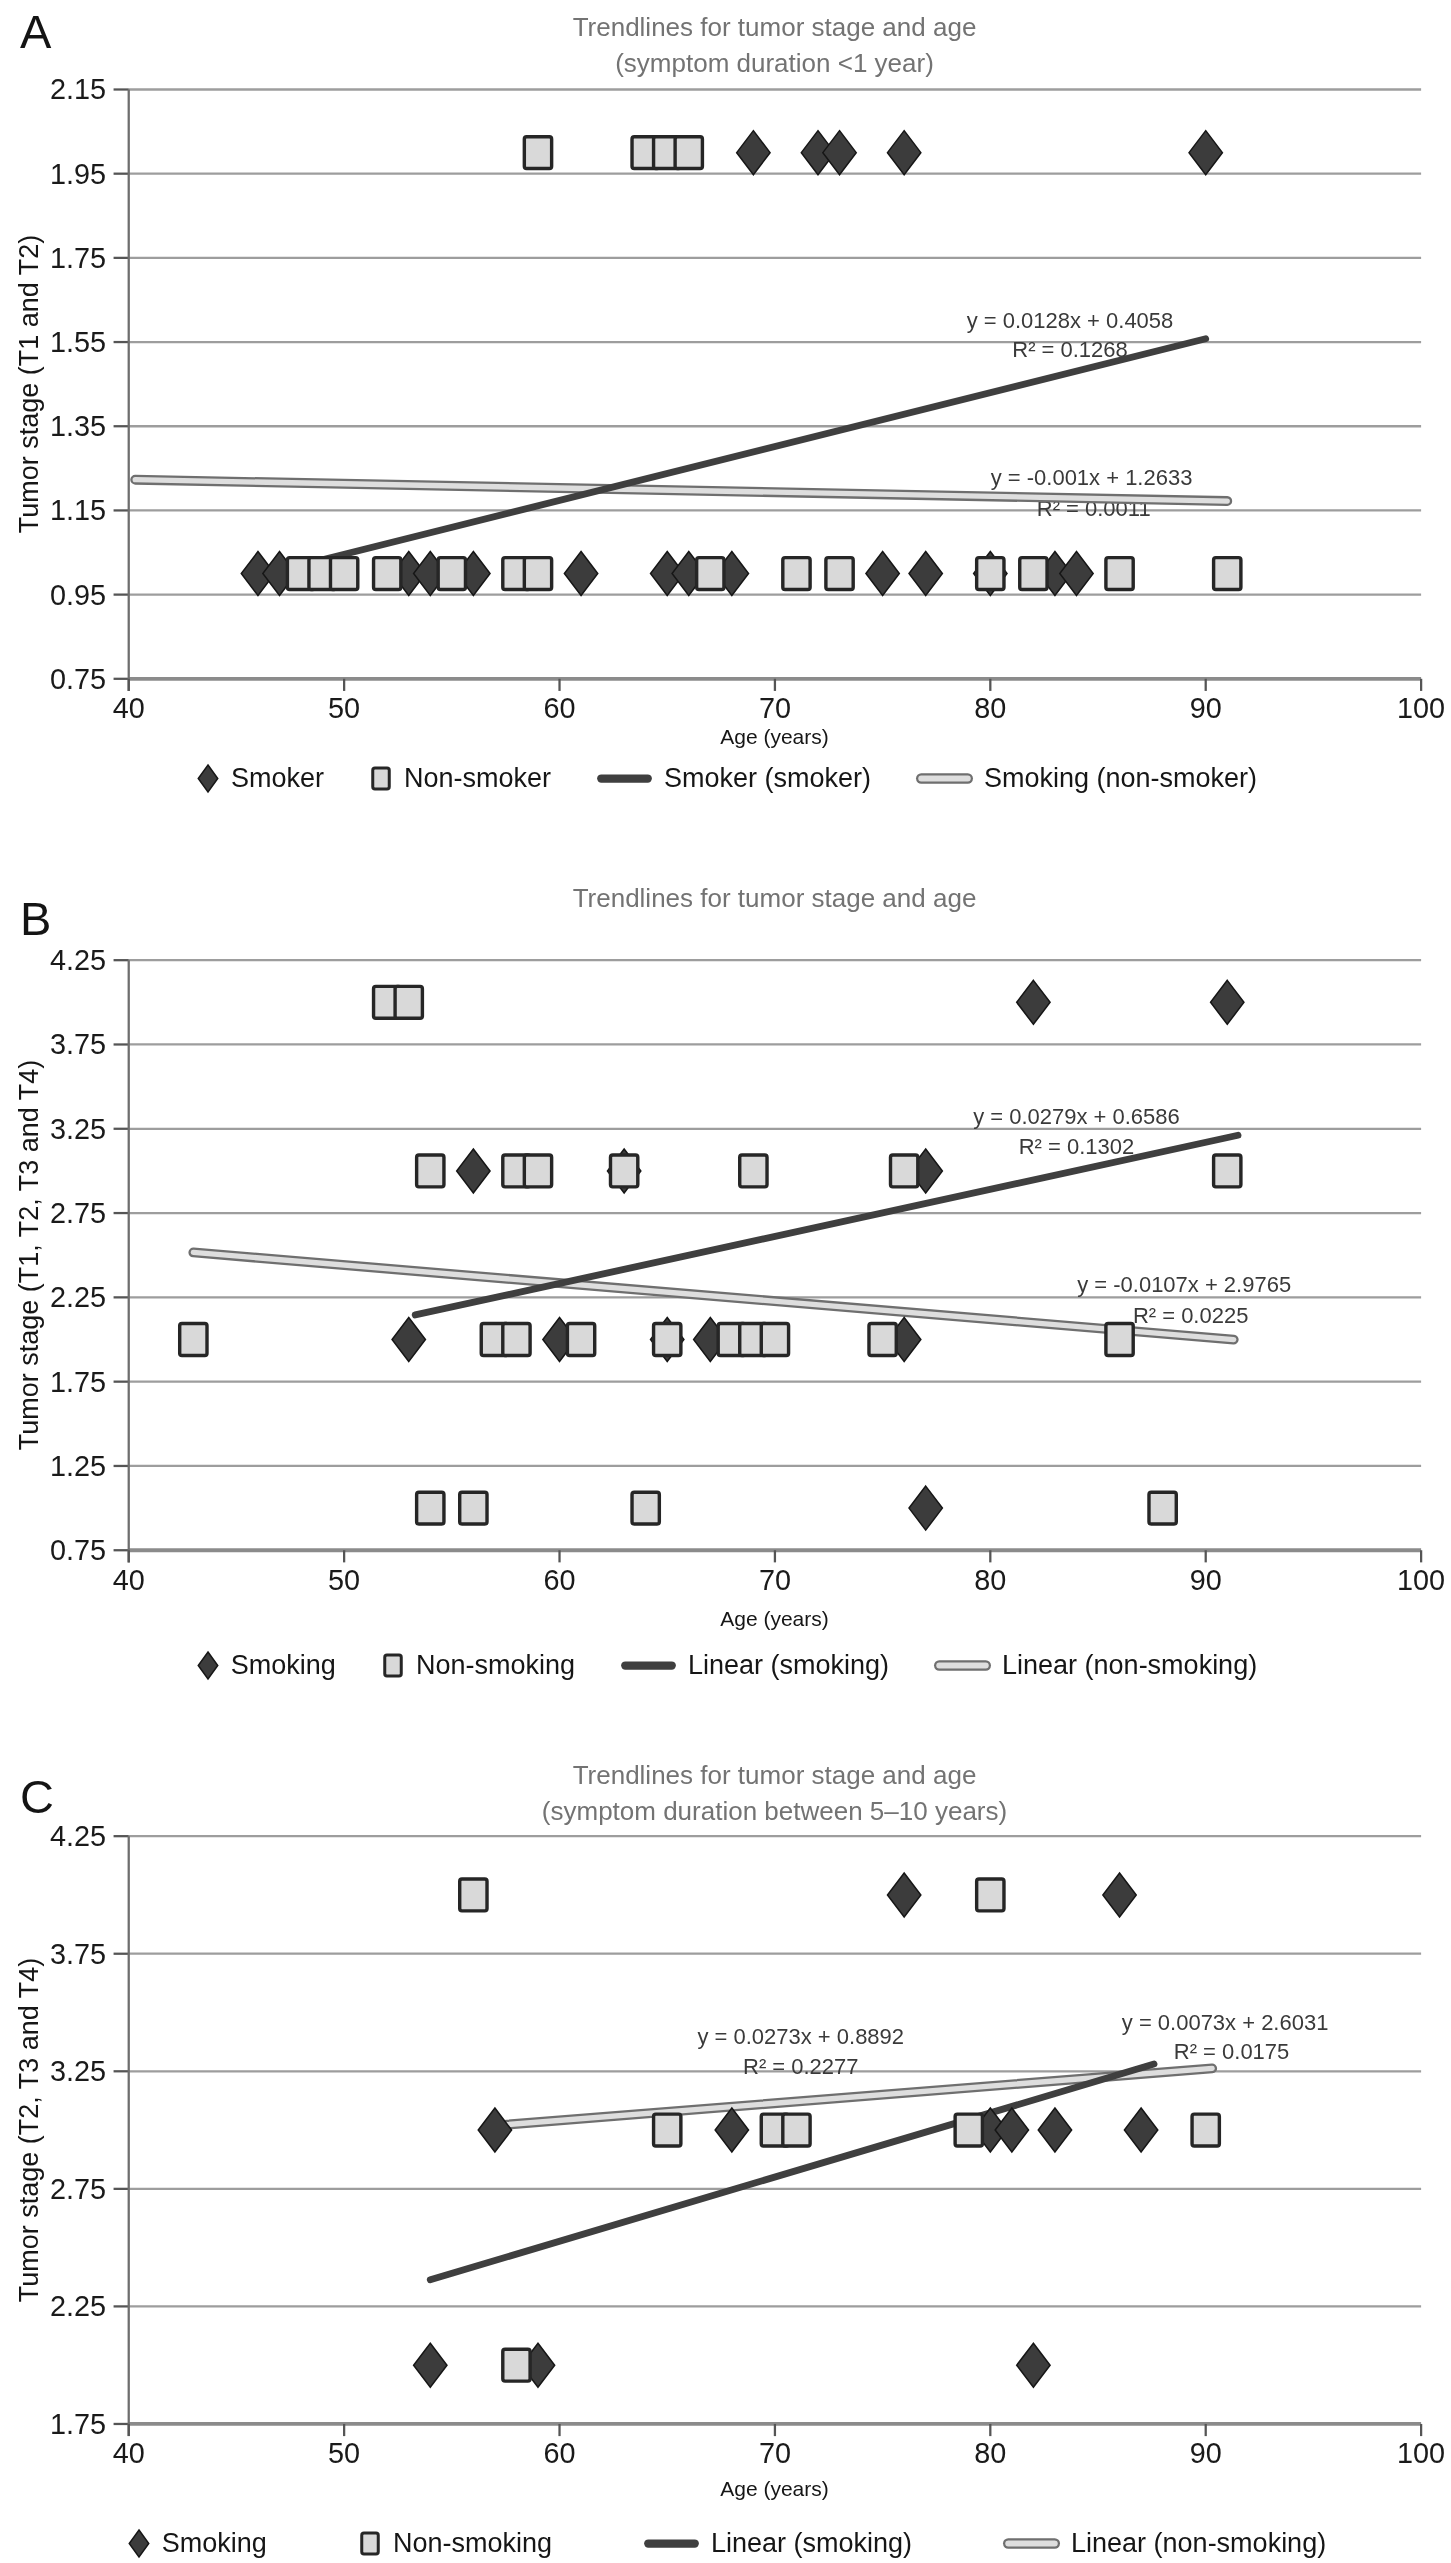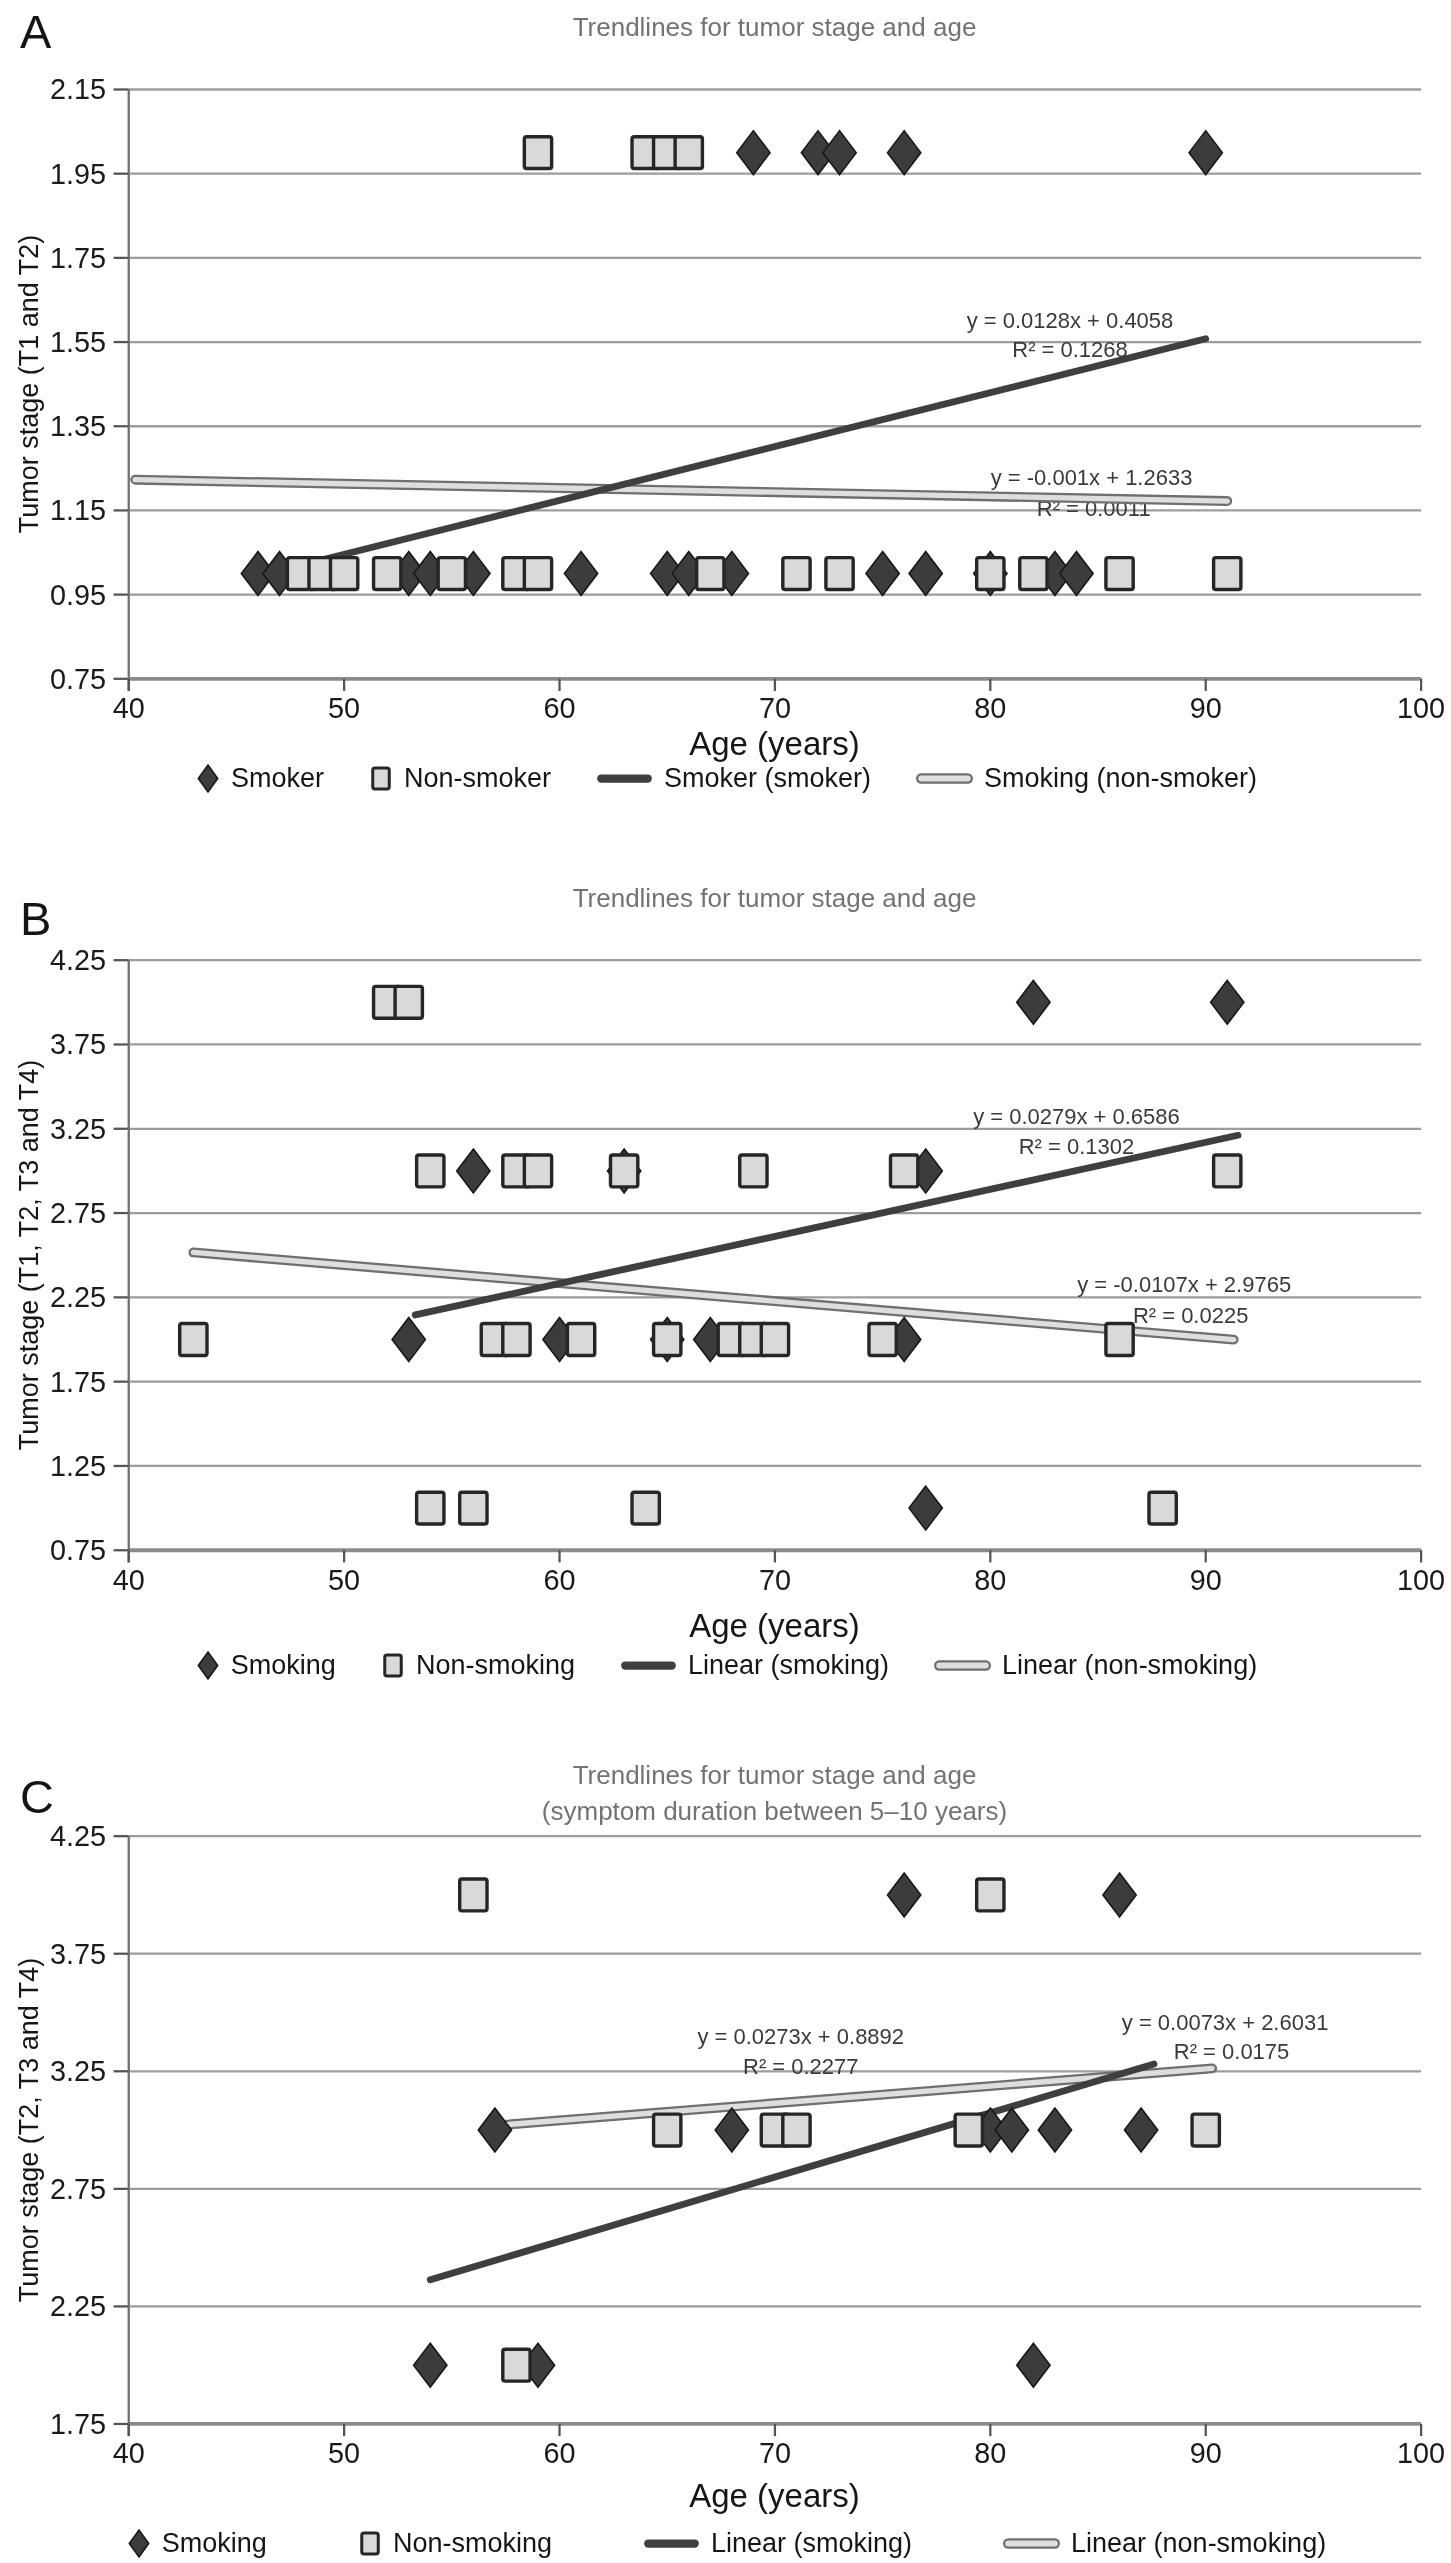--- a/index.html
+++ b/index.html
@@ -2,21 +2,21 @@
 <html style="font-size:12px"><head>
 <meta charset="utf-8">
 <style>
   html,body{margin:0;padding:0;background:#ffffff;}
   body{width:1452px;height:2563px;font-family:"Liberation Sans",sans-serif;color:#1a1a1a;position:relative;}
   .panel{position:relative;width:1452px;height:854px;background:#ffffff;overflow:visible;}
   .panel-letter{position:absolute;left:20px;font-size:47px;color:#141414;line-height:1;}
   .titlebox{position:absolute;left:128px;width:1293px;text-align:center;font-size:26px;line-height:36px;color:#737373;}
   .plot{position:absolute;left:0;top:0;width:1452px;height:854px;}
   .ylab{position:absolute;font-size:27px;white-space:nowrap;color:#161616;transform:translate(-50%,-50%) rotate(-90deg);}
-  .xlab{position:absolute;left:128px;width:1293px;text-align:center;font-size:33px;color:#161616;}
+  .xlab{position:absolute;left:128px;width:1293px;text-align:center;font-size:21px;color:#161616;}
   .legend{position:absolute;left:0;width:1452px;display:flex;justify-content:center;align-items:center;}
   .lg-item{display:flex;align-items:center;gap:10px;font-size:27px;color:#161616;white-space:nowrap;}
   .tick{font-size:38px;fill:#1a1a1a;font-family:"Liberation Sans",sans-serif;}
   .eq{font-size:29px;fill:#3a3a3a;font-family:"Liberation Sans",sans-serif;}
 </style>
 </head>
 <body>
 
 <section class="panel">
   <svg class="plot" id="plot-0" viewBox="0 0 1913 1126">
@@ -100,20 +100,21 @@
       <rect x="1457.4" y="735.25" width="36" height="42" rx="3" fill="#d9d9d9" stroke="#262626" stroke-width="4.5"></rect>
       <rect x="1599.3999999999999" y="735.25" width="36" height="42" rx="3" fill="#d9d9d9" stroke="#262626" stroke-width="4.5"></rect>
       <rect x="690.6" y="180.24999999999994" width="36" height="42" rx="3" fill="#d9d9d9" stroke="#262626" stroke-width="4.5"></rect>
       <rect x="832.6" y="180.24999999999994" width="36" height="42" rx="3" fill="#d9d9d9" stroke="#262626" stroke-width="4.5"></rect>
       <rect x="861" y="180.24999999999994" width="36" height="42" rx="3" fill="#d9d9d9" stroke="#262626" stroke-width="4.5"></rect>
       <rect x="889.4" y="180.24999999999994" width="36" height="42" rx="3" fill="#d9d9d9" stroke="#262626" stroke-width="4.5"></rect>
     </svg>
   <div class="panel-letter" style="top:7.6px">A</div>
   <div class="titlebox" style="top:9px">
     <div>Trendlines for tumor stage and age</div>
+    <div>(symptom duration &lt;1 year)</div>
   </div>
   <div class="ylab" style="left:29px;top:384px">Tumor stage (T1 and T2)</div>
   <div class="xlab" style="top:725px">Age (years)</div>
   <div class="legend" id="legend-0" style="top:759px;height:38px;gap:44px">
       <div class="lg-item">
         <svg width="26" height="33" viewBox="0 0 34 44">
           <polygon points="17,4 30,22 17,40 4,22" fill="#3c3c3c" stroke="#161616" stroke-width="2"></polygon>
         </svg>
         <span>Smoker</span>
       </div>

